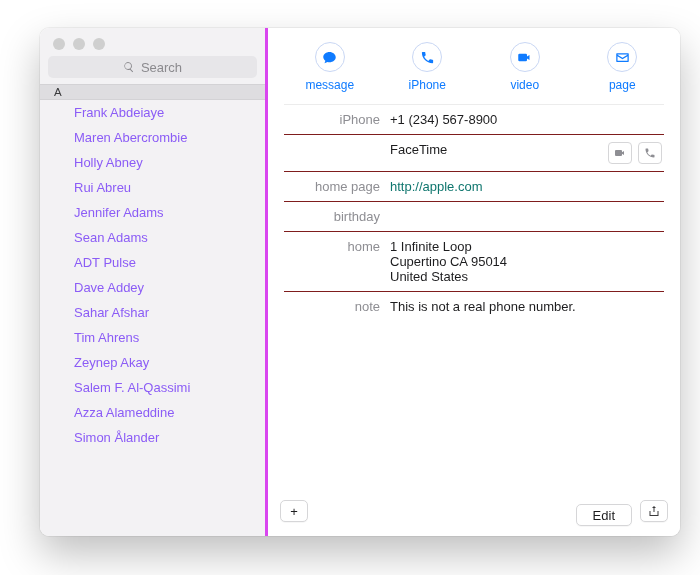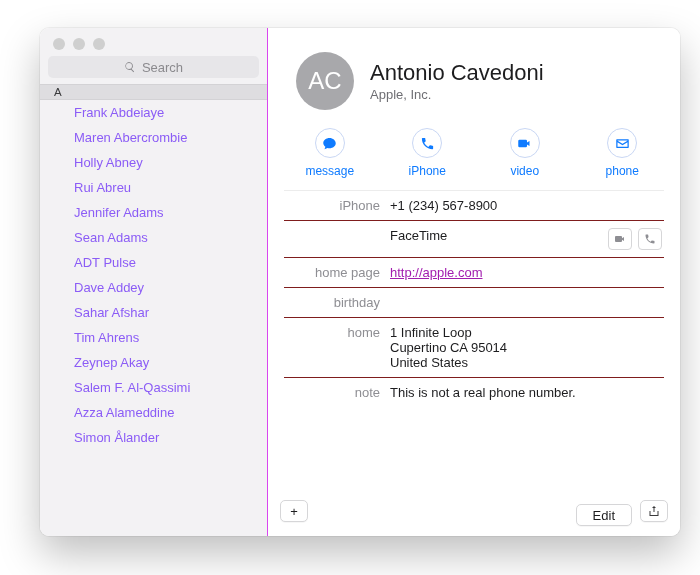--- a/index.html
+++ b/index.html
@@ -16,21 +16,21 @@
     width: 640px; height: 508px;
     border-radius: 9px;
     background: #fff;
     box-shadow: 0 18px 40px rgba(0,0,0,0.25), 0 0 0 1px rgba(0,0,0,0.05);
     overflow: hidden;
     display: flex;
   }
   .sidebar {
     width: 228px;
     background: #f3f2f4;
-    border-right: 1px solid #d946ef;
+    border-right: 3px solid #d946ef;
     display: flex;
     flex-direction: column;
   }
   .traffic {
     padding: 10px 10px 6px 13px;
     display: flex; gap: 8px;
   }
   .tl {
     width: 12px; height: 12px; border-radius: 50%;
     background: #cfcfcf;
@@ -116,21 +116,21 @@
   .row .label {
     width: 96px;
     text-align: right;
     color: #8e8e93;
   }
   .row .value {
     flex: 1;
     color: #1d1d1f;
     white-space: pre-line;
   }
-  .row .value a { color: #a21caf; text-decoration: underline; }
+  .row .value a { color: #0f766e; }
   .row .trail {
     display: flex; gap: 6px; padding-right: 2px;
   }
   .mini {
     width: 24px; height: 22px; border-radius: 4px;
     border: 1px solid #d6d6d8;
     background: #fff;
     display: flex; align-items: center; justify-content: center;
   }
   .mini svg { width: 12px; height: 12px; fill: #8e8e93; }
@@ -187,27 +187,20 @@
         <div class="item">Sahar Afshar</div>
         <div class="item">Tim Ahrens</div>
         <div class="item">Zeynep Akay</div>
         <div class="item">Salem F. Al-Qassimi</div>
         <div class="item">Azza Alameddine</div>
         <div class="item">Simon Ålander</div>
       </div>
   </div>
 
   <div class="detail">
-    <div class="header">
-      <div class="avatar">AC</div>
-      <div>
-        <div class="name">Antonio Cavedoni</div>
-        <div class="company">Apple, Inc.</div>
-      </div>
-    </div>
 
     <div class="actions">
       <div class="action">
         <div class="action-icon">
             <svg viewBox="0 0 24 24">
               <path d="M12 3C6.5 3 2 6.6 2 11c0 2.4 1.3 4.5 3.4 6L4 21l4.8-2c1 .2 2.1.4 3.2.4 5.5 0 10-3.6 10-8S17.5 3 12 3z"></path>
             </svg>
           </div>
         <span>message</span>
       </div>
@@ -226,21 +219,21 @@
             </svg>
           </div>
         <span>video</span>
       </div>
       <div class="action">
         <div class="action-icon">
             <svg viewBox="0 0 24 24">
               <path d="M3 5h18a1 1 0 011 1v12a1 1 0 01-1 1H3a1 1 0 01-1-1V6a1 1 0 011-1zm1 2v.4l8 5 8-5V7H4zm16 2.8l-8 5-8-5V17h16V9.8z"></path>
             </svg>
           </div>
-        <span>phone</span>
+        <span>page</span>
       </div>
     </div>
 
     <div class="fields">
       <div class="row">
         <div class="label">iPhone</div>
         <div class="value">+1 (234) 567-8900</div>
       </div>
       <div class="row">
         <div class="label"></div>

